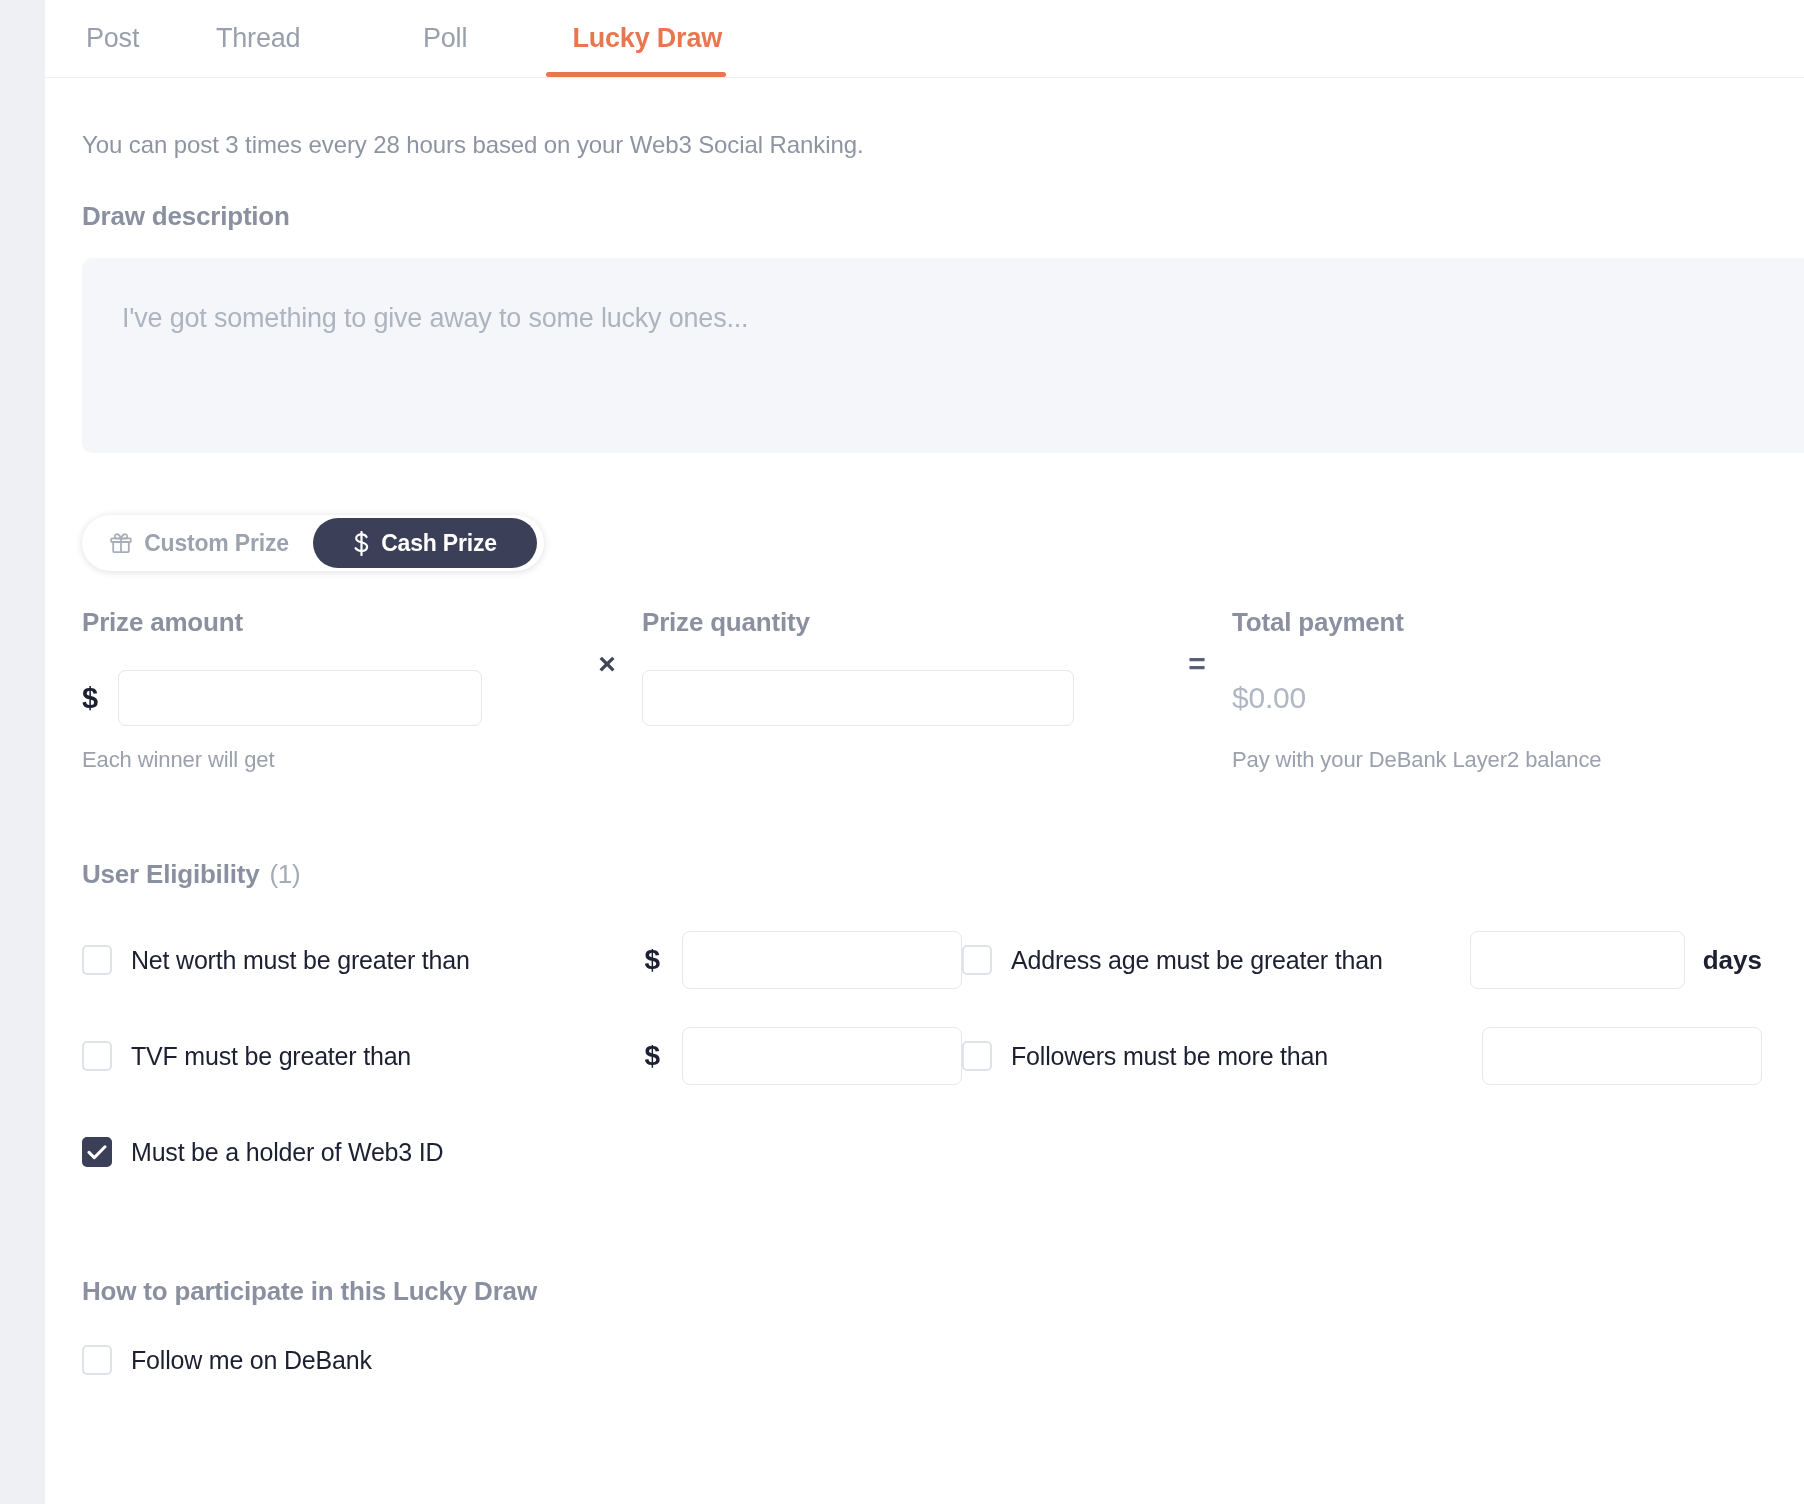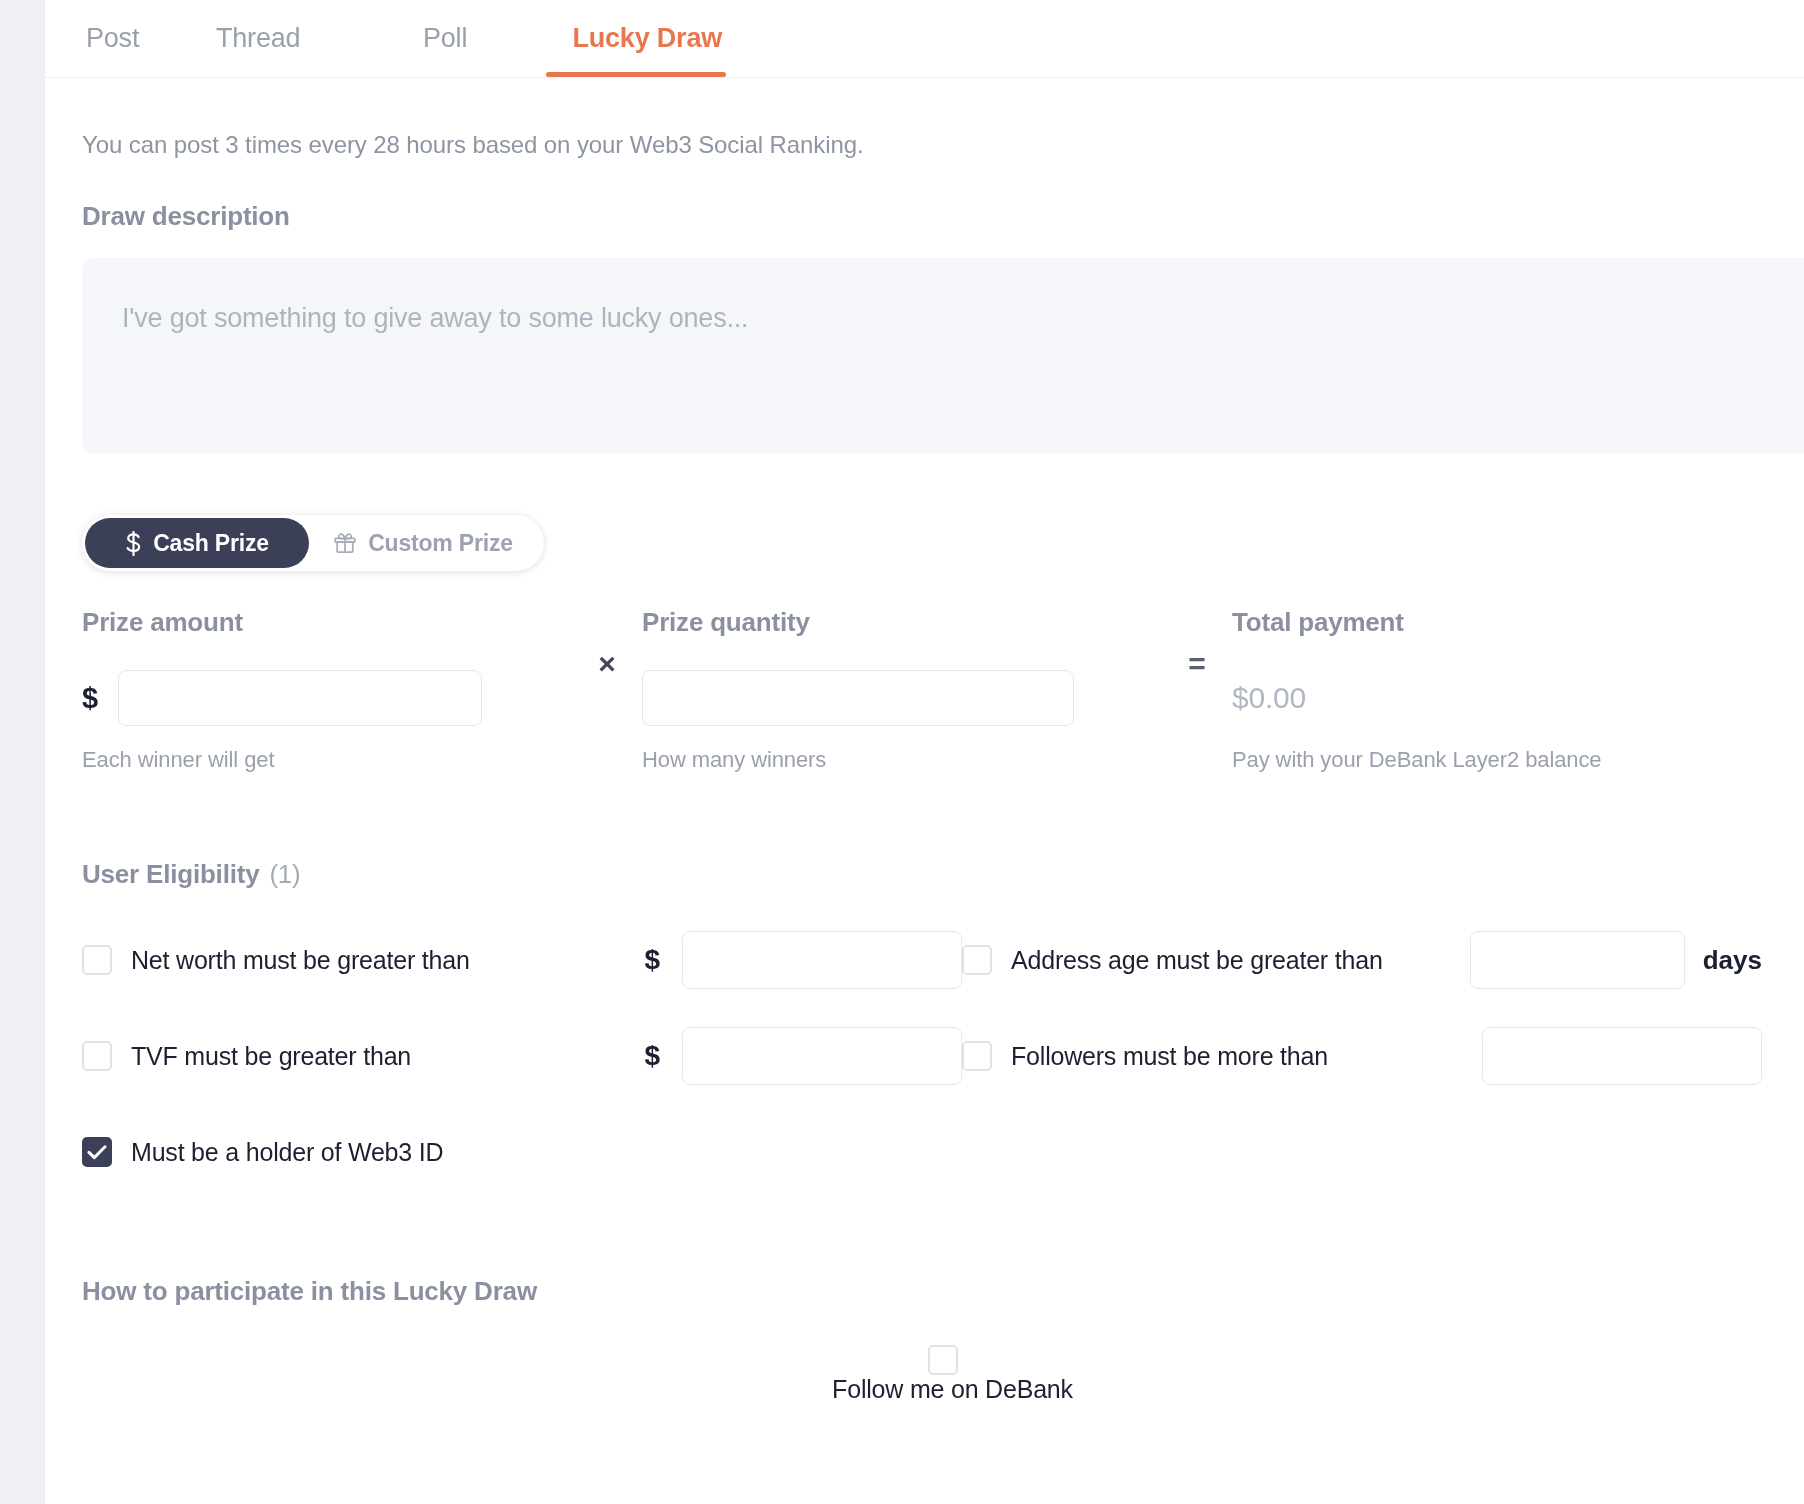--- a/index.html
+++ b/index.html
@@ -288,21 +288,20 @@
     margin: 92px 0 0 37px;
     font-size: 26px;
     font-weight: 700;
     color: #8a90a0;
     letter-spacing: -0.2px;
   }
   .participate-row {
     margin: 38px 0 0 37px;
     display: flex;
     align-items: center;
-    flex-direction: column;
   }
 </style>
 </head>
 <body>
 
 <div id="app">
 
   <div class="page-gutter"></div>
 
   <div class="card">
@@ -327,62 +326,61 @@
 
       <div class="hint">You can post 3 times every 28 hours based on your Web3 Social Ranking.</div>
 
       <div class="section-title">Draw description</div>
 
       <div class="desc-box">
         <div class="desc-placeholder">I've got something to give away to some lucky ones...</div>
       </div>
 
       <div class="prize-toggle">
-        <div class="seg seg-cash">
-          <span>
-            <svg width="17" height="25" viewBox="0 0 17 25" fill="none" xmlns="http://www.w3.org/2000/svg" aria-hidden="true">
-              <path d="M8.5 1v23" stroke="#ffffff" stroke-width="2.2" stroke-linecap="round"></path>
-              <path d="M13.6 6.0c-.9-1.7-2.8-2.6-5.1-2.6-3.1 0-5.3 1.5-5.3 3.9 0 2.2 1.6 3.2 5.1 4 3.9.9 5.8 2.0 5.8 4.5 0 2.6-2.4 4.2-5.8 4.2-2.7 0-4.8-1.0-5.8-2.9" stroke="#ffffff" stroke-width="2.2" stroke-linecap="round" stroke-linejoin="round"></path>
-            </svg>
-          </span>
-          <span>Cash Prize</span>
-        </div>
         <div class="seg seg-custom">
           <span>
             <svg width="24" height="24" viewBox="0 0 24 24" fill="none" xmlns="http://www.w3.org/2000/svg" aria-hidden="true">
               <rect x="2.2" y="7.4" width="19.6" height="3.6" rx="0.8" stroke="#a8aeb9" stroke-width="1.8"></rect>
               <path d="M4.2 11.2v9.0c0 .5.4.9.9.9h13.8c.5 0 .9-.4.9-.9v-9.0" stroke="#a8aeb9" stroke-width="1.8" stroke-linecap="round"></path>
               <path d="M12 7.4v13.7" stroke="#a8aeb9" stroke-width="1.8"></path>
               <path d="M12 7.2c-1.2-2.6-2.5-4-4-4a2.2 2.2 0 0 0 0 4.4h4Z" stroke="#a8aeb9" stroke-width="1.7" stroke-linejoin="round"></path>
               <path d="M12 7.2c1.2-2.6 2.5-4 4-4a2.2 2.2 0 0 1 0 4.4h-4Z" stroke="#a8aeb9" stroke-width="1.7" stroke-linejoin="round"></path>
             </svg>
           </span>
           <span>Custom Prize</span>
         </div>
+        <div class="seg seg-cash">
+          <span>
+            <svg width="17" height="25" viewBox="0 0 17 25" fill="none" xmlns="http://www.w3.org/2000/svg" aria-hidden="true">
+              <path d="M8.5 1v23" stroke="#ffffff" stroke-width="2.2" stroke-linecap="round"></path>
+              <path d="M13.6 6.0c-.9-1.7-2.8-2.6-5.1-2.6-3.1 0-5.3 1.5-5.3 3.9 0 2.2 1.6 3.2 5.1 4 3.9.9 5.8 2.0 5.8 4.5 0 2.6-2.4 4.2-5.8 4.2-2.7 0-4.8-1.0-5.8-2.9" stroke="#ffffff" stroke-width="2.2" stroke-linecap="round" stroke-linejoin="round"></path>
+            </svg>
+          </span>
+          <span>Cash Prize</span>
+        </div>
       </div>
 
       <div class="prize-row">
 
         <div class="pf-col-amount">
           <div class="pf-label">Prize amount</div>
           <div class="pf-inputline">
             <span class="dollar-sign">$</span>
             <input class="text-input input-amount" type="text" value="" style="">
           </div>
           <div class="pf-sub">Each winner will get</div>
         </div>
 
         <div class="op">×</div>
 
         <div class="pf-col-quantity">
           <div class="pf-label">Prize quantity</div>
           <div class="pf-inputline">
             <input class="text-input input-quantity" type="text" value="" style="">
           </div>
-          <div class="pf-sub">How many winners</div>
         </div>
 
         <div class="op op-eq">=</div>
 
         <div class="pf-col-total">
           <div class="pf-label">Total payment</div>
           <div class="total-value">$0.00</div>
           <div class="pf-sub">Pay with your DeBank Layer2 balance</div>
         </div>
 

